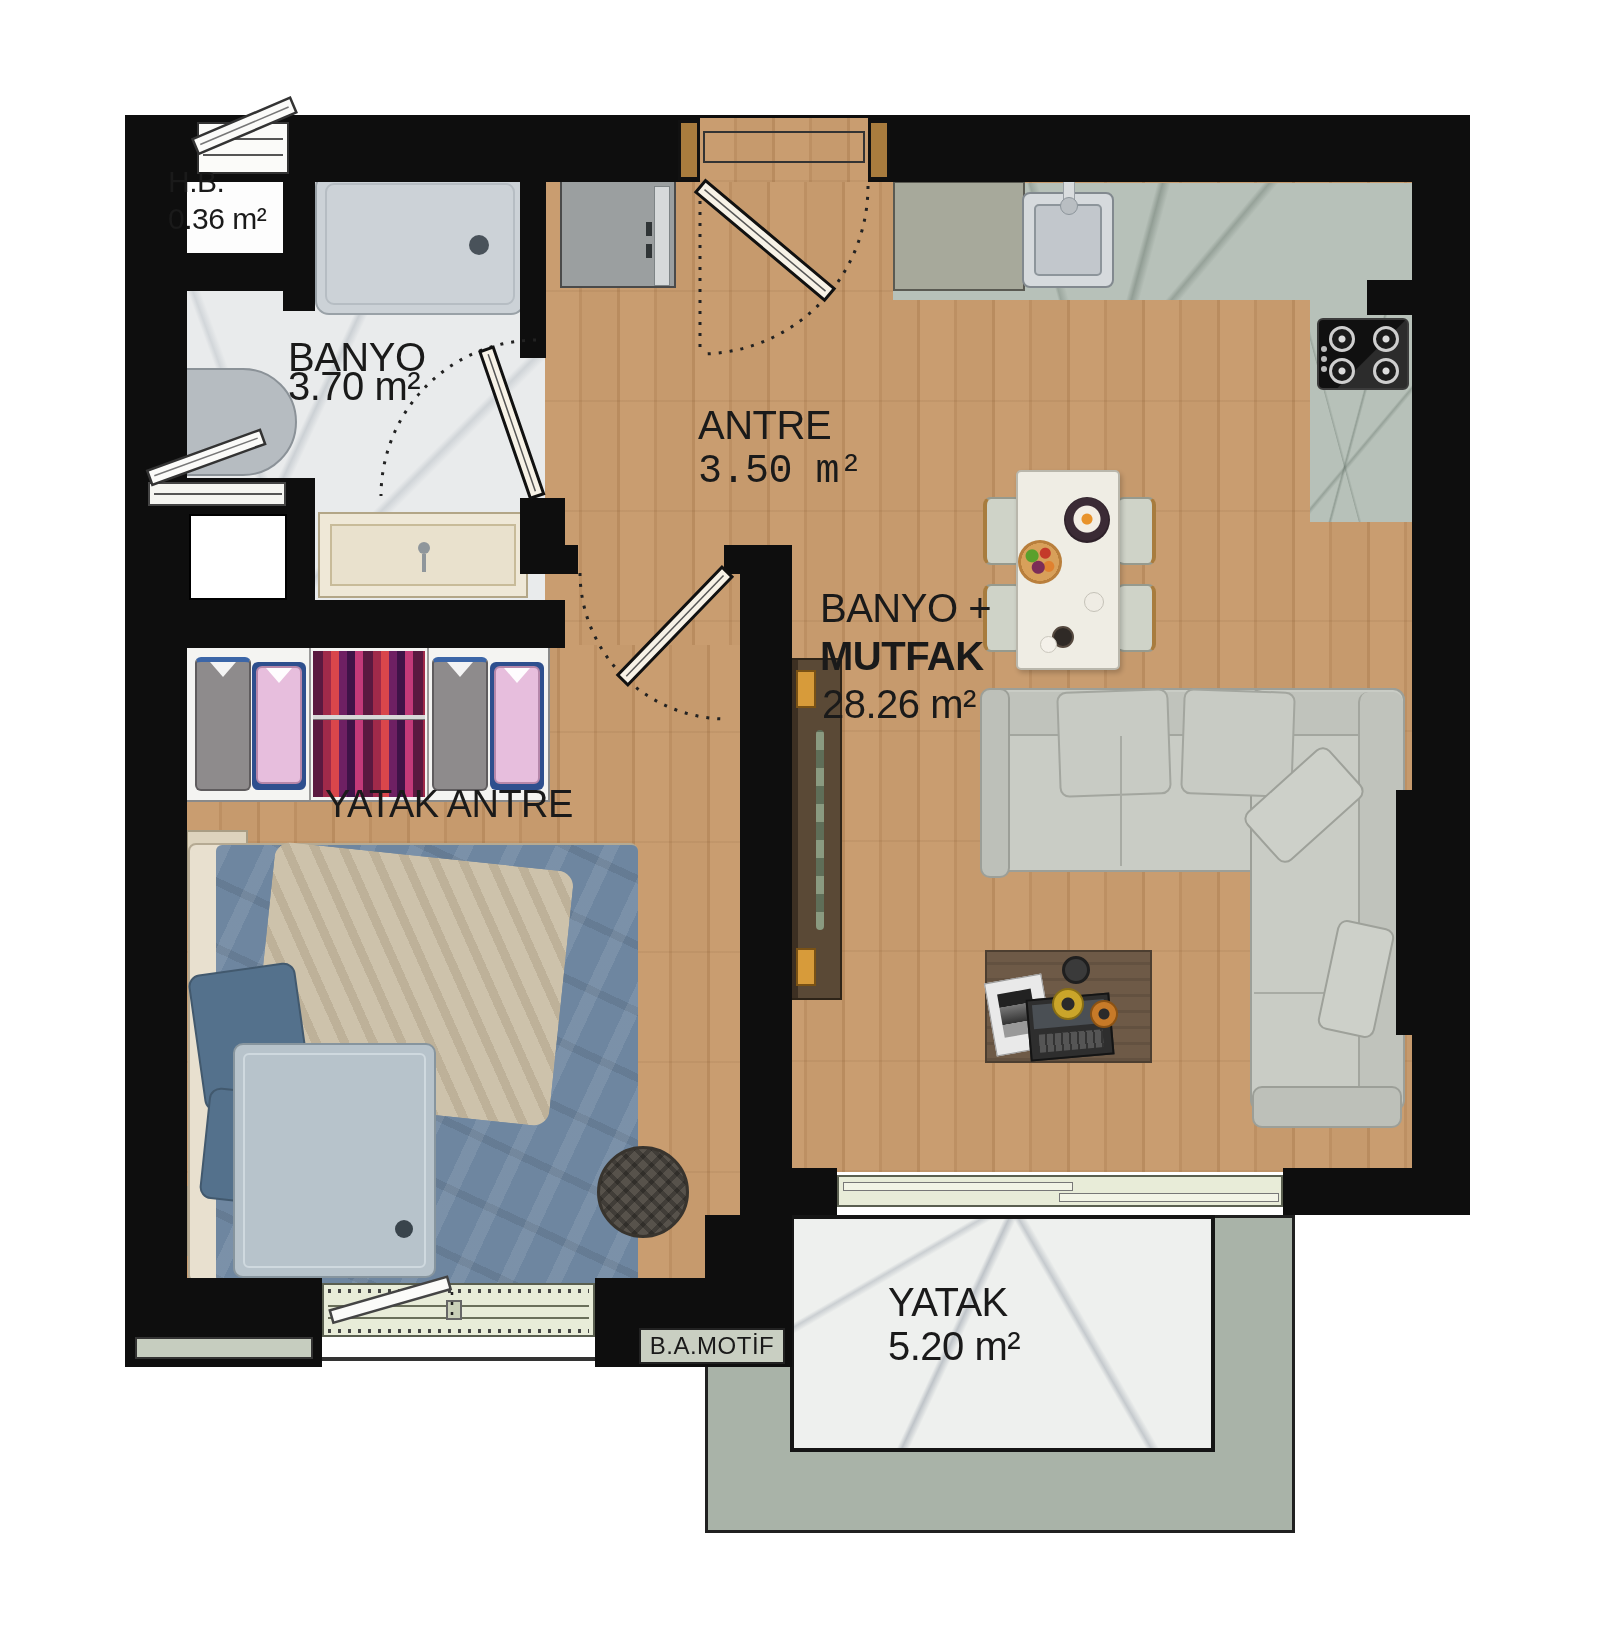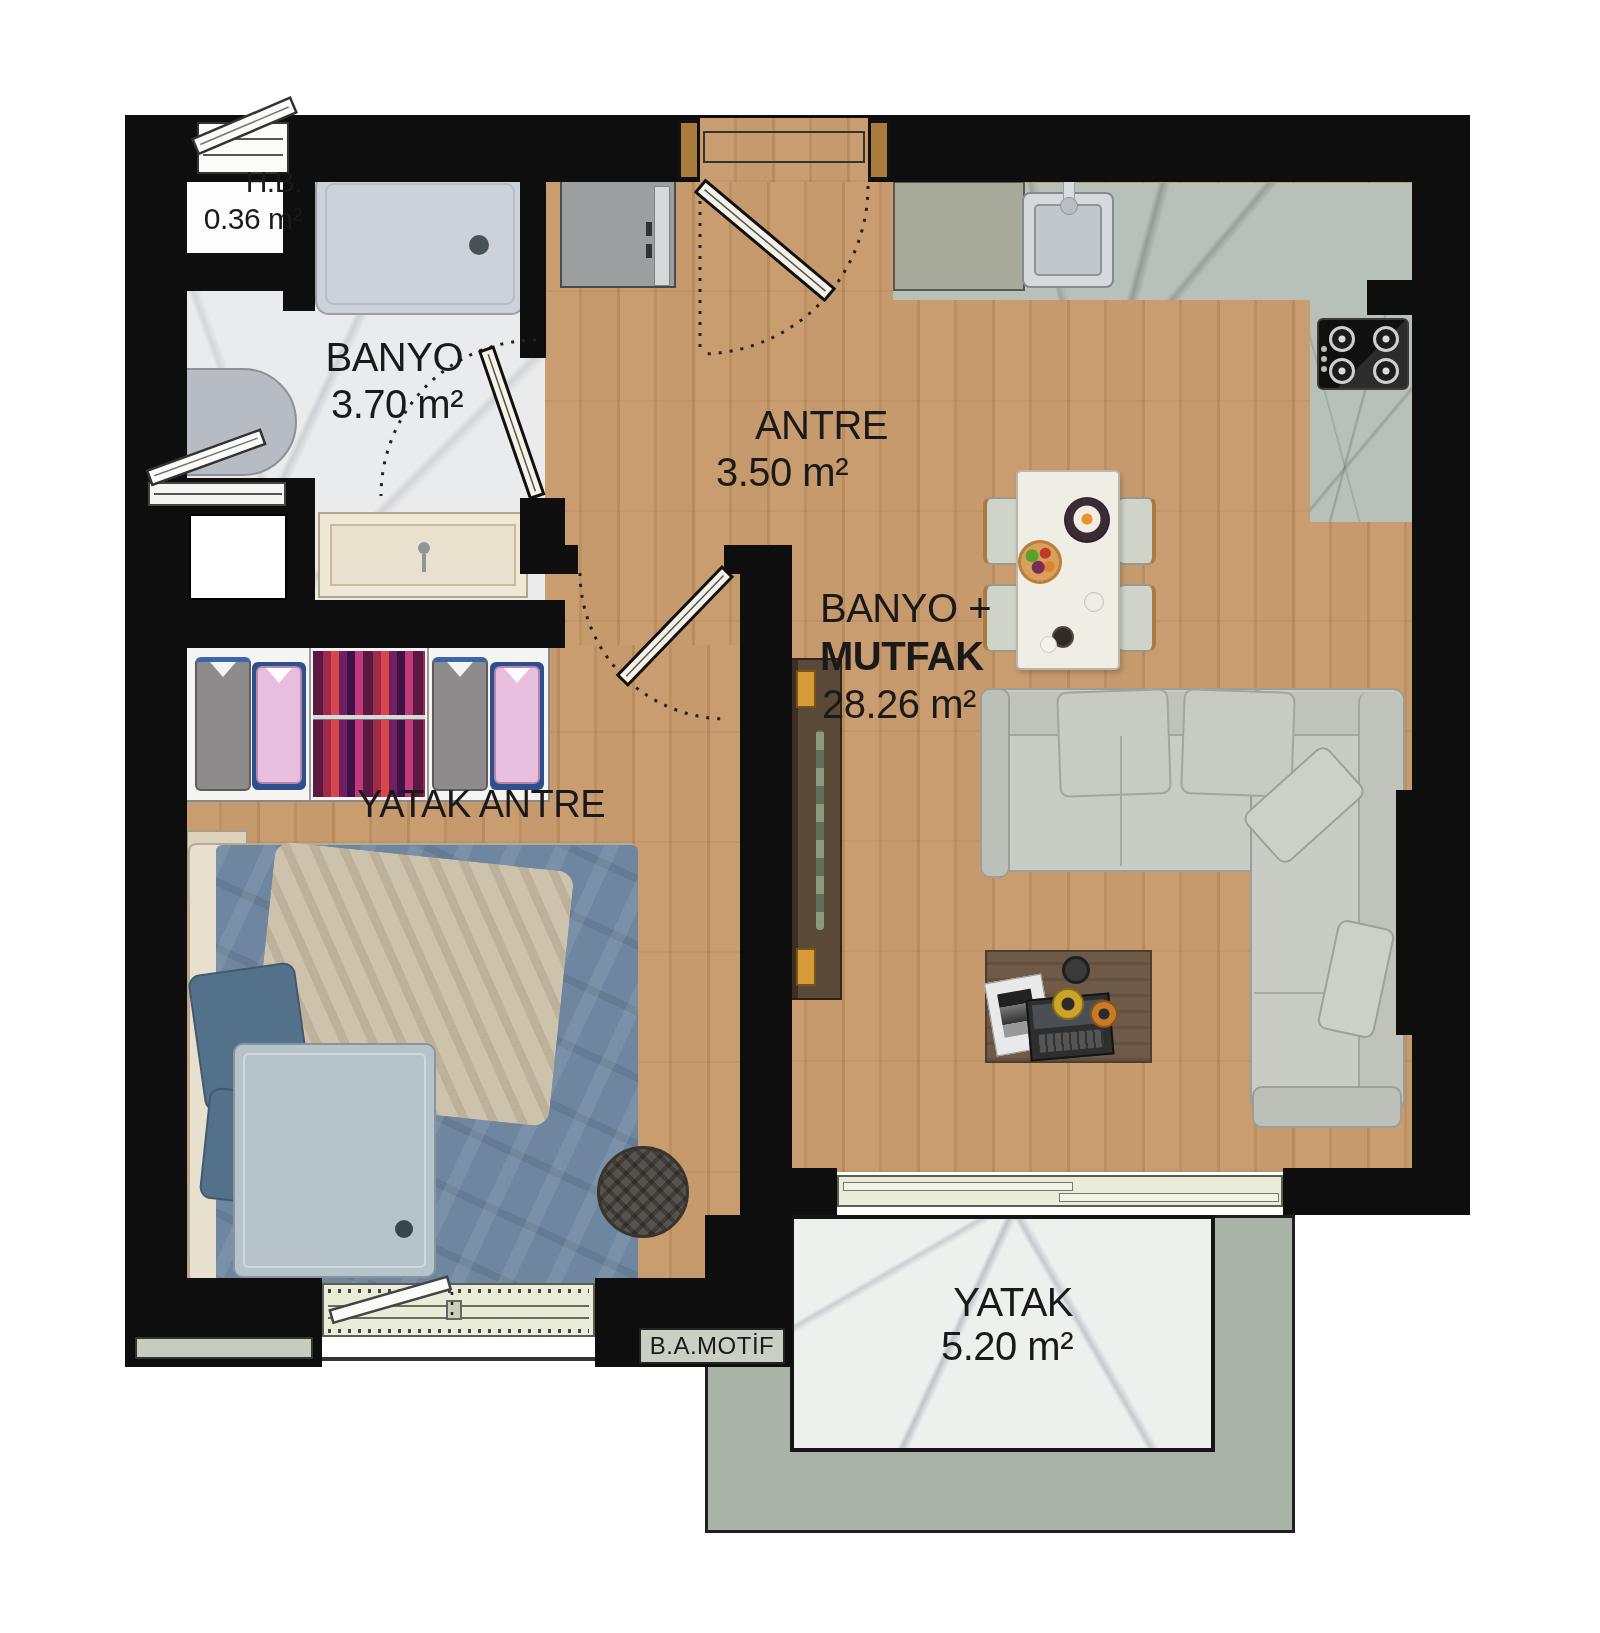--- a/index.html
+++ b/index.html
@@ -18,21 +18,21 @@
       #e9ebec;
       z-index:1;}
   .counter-marble{position:absolute;background:
       linear-gradient(105deg, transparent 48%, rgba(90,105,95,.4) 49%, transparent 50.5%),
       linear-gradient(75deg, transparent 30%, rgba(90,105,95,.3) 30.5%, transparent 32%),
       linear-gradient(130deg, transparent 60%, rgba(90,105,95,.35) 61%, transparent 62.5%),
       #b7c1b9;
       z-index:8;}
   .fixture{position:absolute;z-index:10;}
   .label{position:absolute;z-index:60;font-size:40px;letter-spacing:-0.5px;line-height:1.1;white-space:nowrap;}
-  .label.center{text-align:right;}
+  .label.center{text-align:left;}
   svg.doors{position:absolute;left:0;top:0;z-index:50;}
   .win{position:absolute;z-index:40;background:#e8ecd8;border:2px solid #5a5f50;box-sizing:border-box;}
   .dotrow{position:absolute;height:4px;background:repeating-linear-gradient(90deg,#444 0 3px,transparent 3px 10px);}
   .shirt{position:absolute;border-radius:6px;box-sizing:border-box;}
   .collar{position:absolute;left:50%;transform:translateX(-50%);width:0;height:0;
           border-left:13px solid transparent;border-right:13px solid transparent;
           border-top:15px solid rgba(255,255,255,.9);}
   .burner{position:absolute;width:26px;height:26px;border-radius:50%;border:3px solid #cfcfcf;
           background:radial-gradient(circle,#ddd 0 3px,#1c1c1c 4px);box-sizing:border-box;}
   .knobdot{position:absolute;width:6px;height:6px;border-radius:50%;background:#bbb;}
@@ -266,24 +266,24 @@
     <g transform="rotate(-16 332 1318)">
       <rect x="332" y="1310" width="122" height="13" fill="#fbfbf9" stroke="#444" stroke-width="2.5"></rect>
     </g>
     <path d="M 452 1292 L 452 1318" fill="none" stroke="#222" stroke-width="2.5" stroke-dasharray="3 7"></path>
   </svg>
 
   <div class="label center" style="left:168px;top:165px;width:134px;font-size:30px;">H.B.</div>
   <div class="label center" style="left:168px;top:202px;width:134px;font-size:30px;">0.36 m²</div>
 
   <div class="label center" style="left:288px;top:335px;width:175px;">BANYO</div>
-  <div class="label center" style="left:288px;top:382px;width:175px;">3.70 m²</div>
+  <div class="label center" style="left:288px;top:364px;width:175px;">3.70 m²</div>
 
   <div class="label center" style="left:698px;top:403px;width:190px;">ANTRE</div>
-  <div class="label center" style="left:658px;top:450px;width:190px;">3.50 m²</div>
+  <div class="label center" style="left:698px;top:450px;width:190px;font-family:Liberation Mono, monospace;">3.50 m²</div>
 
   <div class="label" style="left:820px;top:586px;width:220px;">BANYO +</div>
   <div class="label" style="left:820px;top:634px;width:220px;font-weight:bold;">MUTFAK</div>
   <div class="label" style="left:822px;top:682px;width:220px;">28.26 m²</div>
 
   <div class="label center" style="left:325px;top:784px;width:280px;font-size:38px;">YATAK ANTRE</div>
 
   <div class="label center" style="left:888px;top:1280px;width:185px;">YATAK</div>
   <div class="label center" style="left:888px;top:1324px;width:185px;">5.20 m²</div>
 

